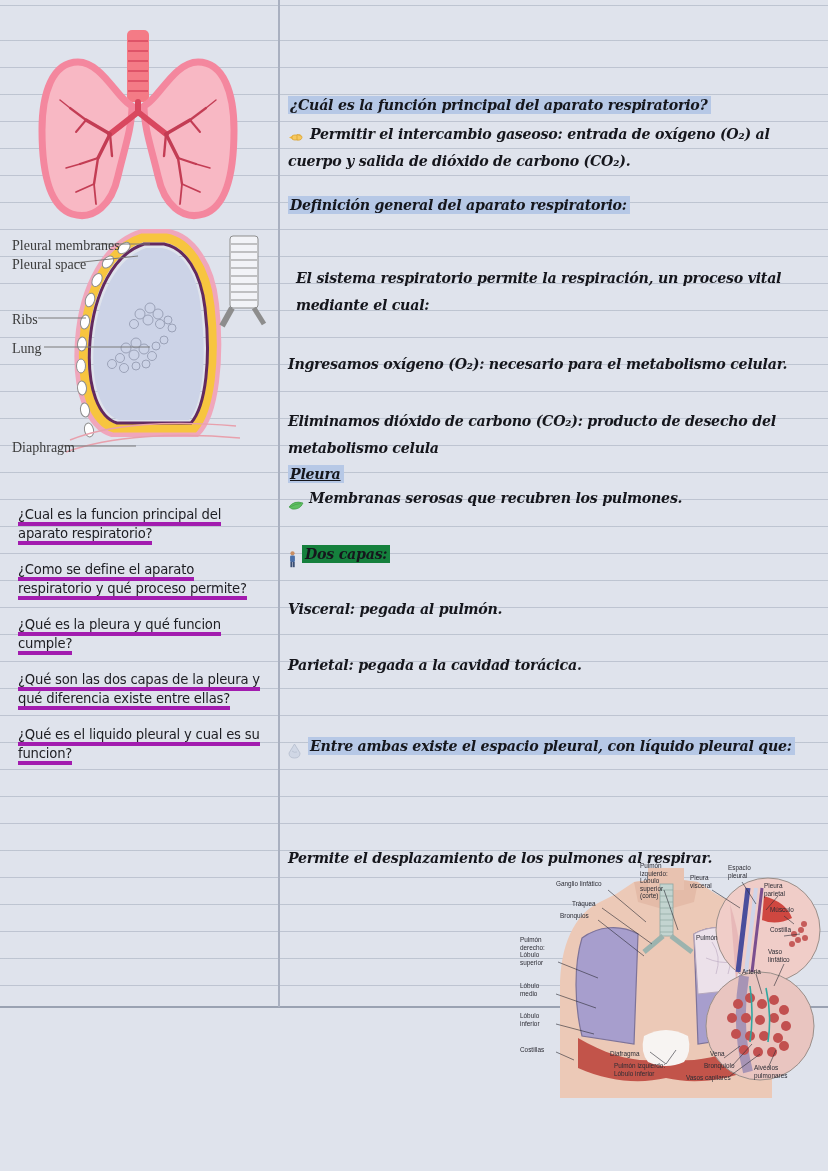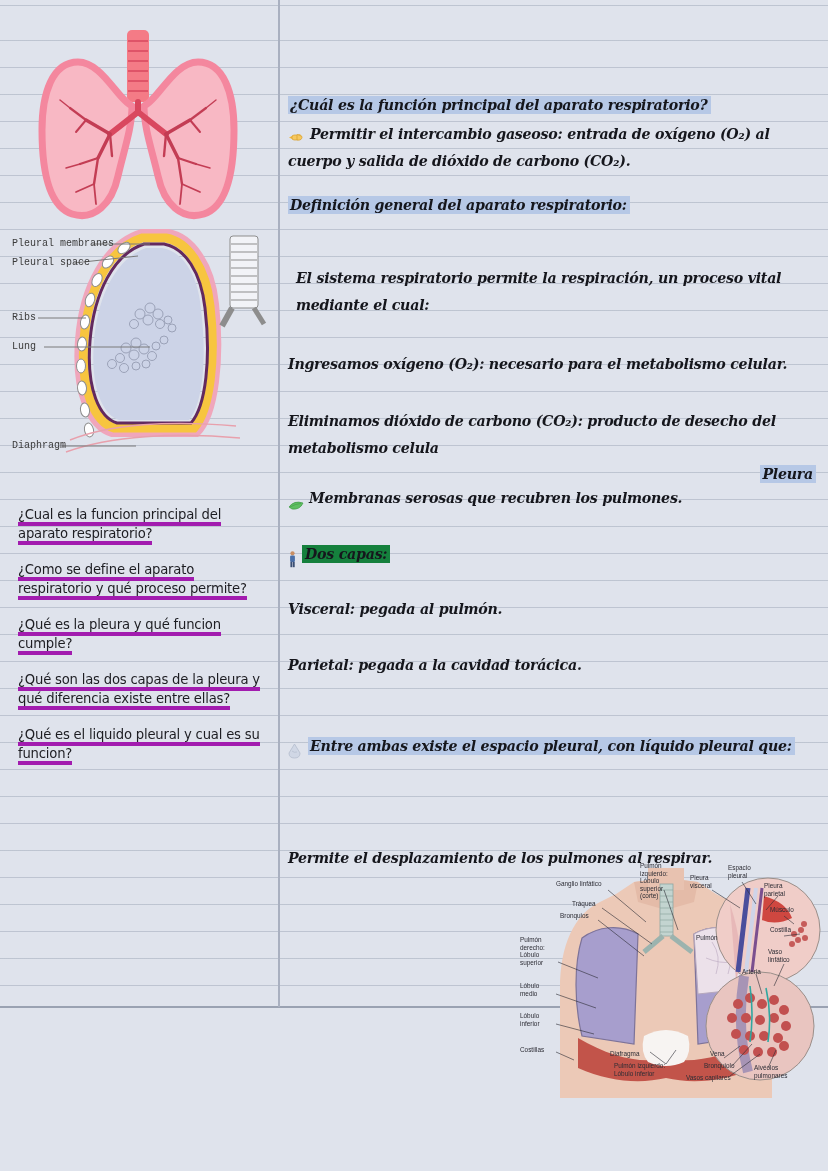--- a/index.html
+++ b/index.html
@@ -56,22 +56,22 @@
   }
 
   
   #cross-section {
     position: absolute;
     left: 0px; top: 228px;
     width: 278px; height: 232px;
   }
   .anat-label {
     position: absolute;
-    font-family: Liberation Mono, monospace;
-    font-size: 10px;
+    font-family: Liberation Serif, serif;
+    font-size: 14px;
     color: #3b3b3b;
     white-space: nowrap;
   }
 
   
   #questions {
     position: absolute;
     left: 18px; top: 505px;
     width: 252px;
   }
@@ -114,22 +114,23 @@
     padding: 1px 3px 1px 2px;
     box-decoration-break: clone;
     -webkit-box-decoration-break: clone;
   }
   .hl-soft {
     background: #15803d;
     padding: 1px 3px;
   }
   .centered {
     width: 528px;
-    text-align: right;
+    text-align: left;
     white-space: normal;
+    text-decoration: underline;
   }
   .emoji {
     display: inline-block;
     vertical-align: middle;
     margin-right: 5px;
   }
 
   
   .icon-point {
     width: 17px; height: 15px; position: relative; top: -1px;

